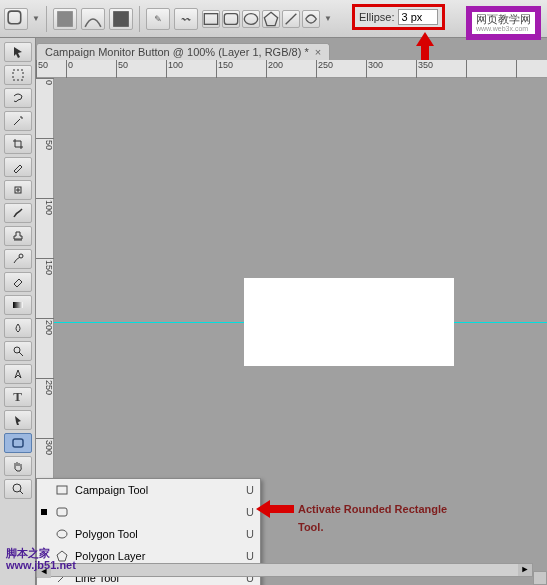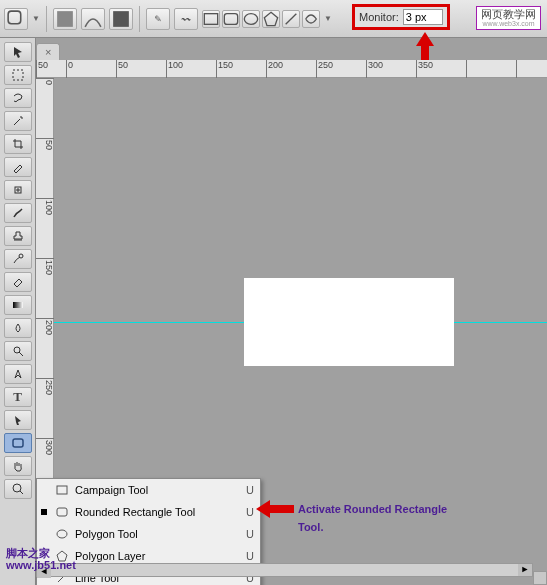--- a/index.html
+++ b/index.html
@@ -5,21 +5,21 @@
 *{box-sizing:border-box;margin:0;padding:0;font-family:Tahoma,Arial,sans-serif;font-size:11px;}
 body{width:547px;height:585px;background:#a0a0a0;position:relative;overflow:hidden;}
 .top-options{position:absolute;left:0;top:0;width:547px;height:38px;background:linear-gradient(#e8e8e8,#cecece);border-bottom:1px solid #888;display:flex;align-items:center;padding:0 4px;gap:4px;}
 .opt-btn{width:24px;height:22px;background:linear-gradient(#f4f4f4,#d8d8d8);border:1px solid #aaa;border-radius:2px;display:flex;align-items:center;justify-content:center;font-size:9px;color:#555;}
 .opt-sep{width:1px;height:26px;background:#aaa;margin:0 2px;}
 .shape-row{display:flex;gap:2px;}
 .shape-row .opt-btn{width:18px;height:18px;}
 .radius-box{position:absolute;left:352px;top:4px;border:3px solid #d80000;padding:2px 4px;display:flex;align-items:center;gap:4px;background:#e0e0e0;}
 .radius-box label{font-size:11px;color:#333;}
 .radius-box input{width:40px;height:16px;border:1px solid #999;padding:0 2px;font-size:11px;}
-.brand{position:absolute;right:6px;top:6px;background:#fff;border:1px solid #a21caf;padding:1px 4px;font-size:10px;color:#444;text-align:center;line-height:1.1;}
+.brand{position:absolute;right:6px;top:6px;background:#fff;border:6px solid #a21caf;padding:1px 4px;font-size:10px;color:#444;text-align:left;line-height:1.1;}
 .brand small{font-size:7px;color:#999;display:block;}
 .tabrow{position:absolute;left:36px;top:40px;height:20px;display:flex;align-items:flex-end;}
 .tab{background:#d8d8d8;border:1px solid #999;border-bottom:none;border-radius:3px 3px 0 0;padding:2px 8px;font-size:11px;color:#444;display:flex;align-items:center;gap:6px;}
 .tab .x{font-size:11px;color:#666;}
 .toolbox{position:absolute;left:0;top:38px;width:36px;bottom:0;background:#d4d4d4;border-right:1px solid #888;padding:4px 2px;display:flex;flex-direction:column;gap:3px;align-items:center;}
 .tool{width:28px;height:20px;background:linear-gradient(#ededed,#d0d0d0);border:1px solid #aaa;border-radius:2px;display:flex;align-items:center;justify-content:center;color:#444;}
 .tool svg{width:14px;height:14px;}
 .tool.active{background:#9cb8e0;border-color:#5a7fb0;}
 .canvas-wrap{position:absolute;left:36px;top:60px;right:0;height:440px;background:#be185d;}
 .hruler{height:18px;background:#e4e4e4;border-bottom:1px solid #999;position:relative;}
@@ -31,21 +31,21 @@
 .guide{position:absolute;left:0;right:0;height:1px;background:#00e0e0;top:244px;}
 .ann1{position:absolute;left:398px;top:86px;color:#d80000;font-weight:bold;font-size:14px;line-height:1.3;}
 .arrow1{position:absolute;left:416px;top:40px;width:0;height:0;}
 .arrow1::before{content:"";position:absolute;left:5px;width:8px;height:36px;background:#d80000;}
 .arrow1::after{content:"";position:absolute;left:0;top:-8px;border-left:9px solid transparent;border-right:9px solid transparent;border-bottom:14px solid #d80000;}
 .flyout{position:absolute;left:36px;top:478px;width:225px;background:#efefef;border:1px solid #888;box-shadow:2px 2px 4px rgba(0,0,0,.3);}
 .fly-item{display:flex;align-items:center;height:22px;padding:0 6px 0 18px;position:relative;}
 .fly-item .dot{position:absolute;left:4px;width:6px;height:6px;background:#000;}
 .fly-item .ico{width:14px;height:14px;margin-right:6px;display:flex;align-items:center;justify-content:center;}
 .fly-item .sc{margin-left:auto;color:#555;}
-.ann2{position:absolute;left:298px;top:499px;color:#4c1d95;font-weight:bold;font-size:14px;line-height:1.3;}
+.ann2{position:absolute;left:298px;top:499px;color:#7f1d1d;font-weight:bold;font-size:14px;line-height:1.3;}
 .arrow2{position:absolute;left:262px;top:501px;}
 .arrow2::before{content:"";position:absolute;left:6px;top:4px;width:26px;height:8px;background:#d80000;}
 .arrow2::after{content:"";position:absolute;left:-6px;top:-1px;border-top:9px solid transparent;border-bottom:9px solid transparent;border-right:14px solid #d80000;}
 .scroll{position:absolute;left:36px;right:14px;bottom:8px;height:14px;background:#d0d0d0;border:1px solid #999;}
 .scroll .arrow-l,.scroll .arrow-r{width:14px;height:12px;background:#c0c0c0;display:inline-block;text-align:center;font-size:9px;}
 .scroll .arrow-r{float:right;}
 .resize{position:absolute;right:0;bottom:0;width:14px;height:14px;background:#c8c8c8;border:1px solid #999;}
 .watermark{position:absolute;left:6px;bottom:14px;font-size:12px;color:#4c1d95;font-weight:bold;line-height:1.1;}
 </style>
 </head>
@@ -106,34 +106,35 @@
     <div class="opt-btn">
         <svg viewBox="0 0 12 12">
           <path d="M2 6 Q6 0 10 6 Q6 12 2 6" fill="none" stroke="#555"></path>
         </svg>
       </div>
   </div>
   <div style="font-size:8px;color:#666">▼</div>
 </div>
 
 <div class="radius-box">
-  <label>Monitor:</label>
+  <label>Ellipse:</label>
   <input value="3 px" style="">
 </div>
 
 <div class="brand">
   <span>网页教学网</span><small>www.web3x.com</small>
 </div>
 
 <div class="arrow1"></div>
 <div class="ann1"><span style="white-space:pre;">Set radius of
 rounded corners.</span></div>
 
 <div class="tabrow">
   <div class="tab">
+    <span>Campaign Monitor Button @ 100% (Layer 1, RGB/8) *</span>
     <span class="x">×</span>
   </div>
 </div>
 
 <div class="toolbox">
   <div class="tool">
       <svg viewBox="0 0 14 14">
         <path d="M3 2 L11 7 L7 8 L9 12 L7 13 L5 9 L3 11 Z" fill="#333"></path>
       </svg>
     </div>
@@ -282,21 +283,20 @@
       <span>Campaign Tool</span>
       <span class="sc">U</span>
     </div>
     <div class="fly-item">
       <span class="dot"></span>
       <span class="ico">
         <svg viewBox="0 0 14 14">
           <rect x="2" y="3" width="10" height="8" rx="2" fill="none" stroke="#555"></rect>
         </svg>
       </span>
-      <span>Rounded Rectangle Tool</span>
       <span class="sc">U</span>
     </div>
     <div class="fly-item">
       <span class="ico">
         <svg viewBox="0 0 14 14">
           <ellipse cx="7" cy="7" rx="5" ry="4" fill="none" stroke="#555"></ellipse>
         </svg>
       </span>
       <span>Polygon Tool</span>
       <span class="sc">U</span>

